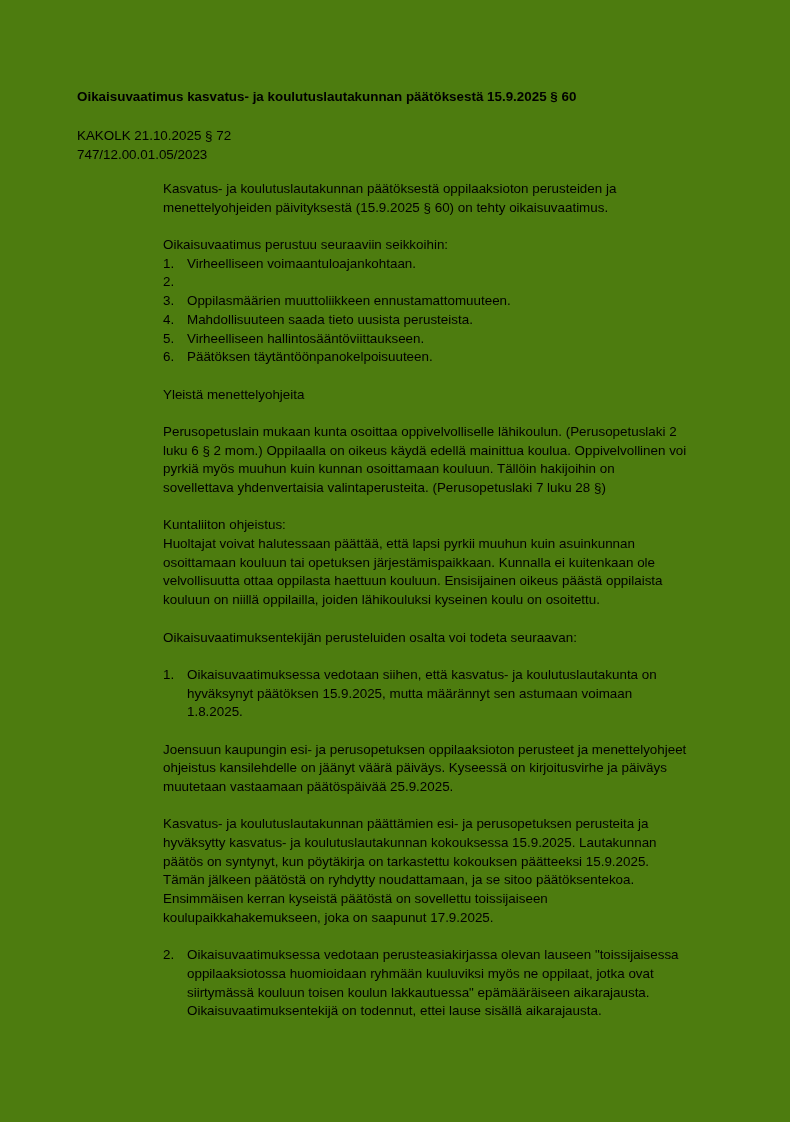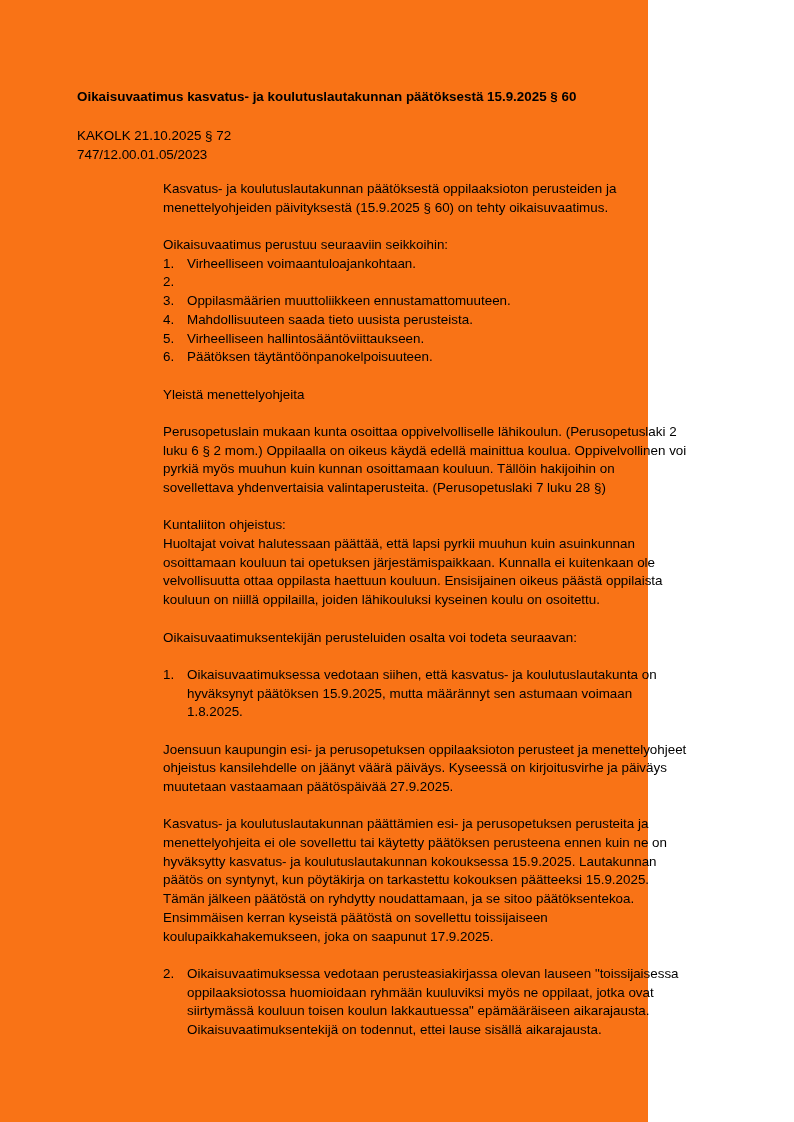--- a/index.html
+++ b/index.html
@@ -1,18 +1,18 @@
 <!DOCTYPE html>
 <html><head>
 <meta charset="utf-8">
 <style>
   html, body { margin: 0; padding: 0; background: #ffffff; }
   body { width: 794px; height: 1122px; position: relative; overflow: hidden;
          font-family: "Liberation Sans", sans-serif; color: #000; font-size: 13.4px; }
-  .page { position: absolute; left: 0; top: 0; width: 648px; height: 1122px; background: #f97316; }
+  .page { position: absolute; left: 0; top: 0; width: 790px; height: 1122px; background: #4d7c0f; }
   .title { position: absolute; left: 77px; top: 89px; font-weight: bold; font-size: 13.4px; white-space: nowrap; }
   .meta { position: absolute; left: 77px; top: 126px; line-height: 19px; }
   .meta div { white-space: nowrap; }
   .body { position: absolute; left: 163px; top: 180px; width: 580px; line-height: 18.7px; }
   .line { white-space: nowrap; height: 18.7px; }
   .gap { height: 18.7px; }
   .li { position: relative; padding-left: 24px; white-space: nowrap; height: 18.7px; }
   .li .num { position: absolute; left: 0; top: 0; }
   .li-cont { padding-left: 24px; white-space: nowrap; height: 18.7px; }
 </style>
@@ -61,25 +61,24 @@
     <div class="line">Oikaisuvaatimuksentekijän perusteluiden osalta voi todeta seuraavan:</div>
     <div class="gap"></div>
 
     <div class="li"><span class="num">1.</span><span>Oikaisuvaatimuksessa vedotaan siihen, että kasvatus- ja koulutuslautakunta on</span></div>
     <div class="li-cont">hyväksynyt päätöksen 15.9.2025, mutta määrännyt sen astumaan voimaan</div>
     <div class="li-cont">1.8.2025.</div>
     <div class="gap"></div>
 
     <div class="line">Joensuun kaupungin esi- ja perusopetuksen oppilaaksioton perusteet ja menettelyohjeet</div>
     <div class="line">ohjeistus kansilehdelle on jäänyt väärä päiväys. Kyseessä on kirjoitusvirhe ja päiväys</div>
-    <div class="line">muutetaan vastaamaan päätöspäivää 27.9.2025.</div>
+    <div class="line">muutetaan vastaamaan päätöspäivää 25.9.2025.</div>
     <div class="gap"></div>
 
     <div class="line">Kasvatus- ja koulutuslautakunnan päättämien esi- ja perusopetuksen perusteita ja</div>
-    <div class="line">menettelyohjeita ei ole sovellettu tai käytetty päätöksen perusteena ennen kuin ne on</div>
     <div class="line">hyväksytty kasvatus- ja koulutuslautakunnan kokouksessa 15.9.2025. Lautakunnan</div>
     <div class="line">päätös on syntynyt, kun pöytäkirja on tarkastettu kokouksen päätteeksi 15.9.2025.</div>
     <div class="line">Tämän jälkeen päätöstä on ryhdytty noudattamaan, ja se sitoo päätöksentekoa.</div>
     <div class="line">Ensimmäisen kerran kyseistä päätöstä on sovellettu toissijaiseen</div>
     <div class="line">koulupaikkahakemukseen, joka on saapunut 17.9.2025.</div>
     <div class="gap"></div>
 
     <div class="li"><span class="num">2.</span><span>Oikaisuvaatimuksessa vedotaan perusteasiakirjassa olevan lauseen "toissijaisessa</span></div>
     <div class="li-cont">oppilaaksiotossa huomioidaan ryhmään kuuluviksi myös ne oppilaat, jotka ovat</div>
     <div class="li-cont">siirtymässä kouluun toisen koulun lakkautuessa" epämääräiseen aikarajausta.</div>

